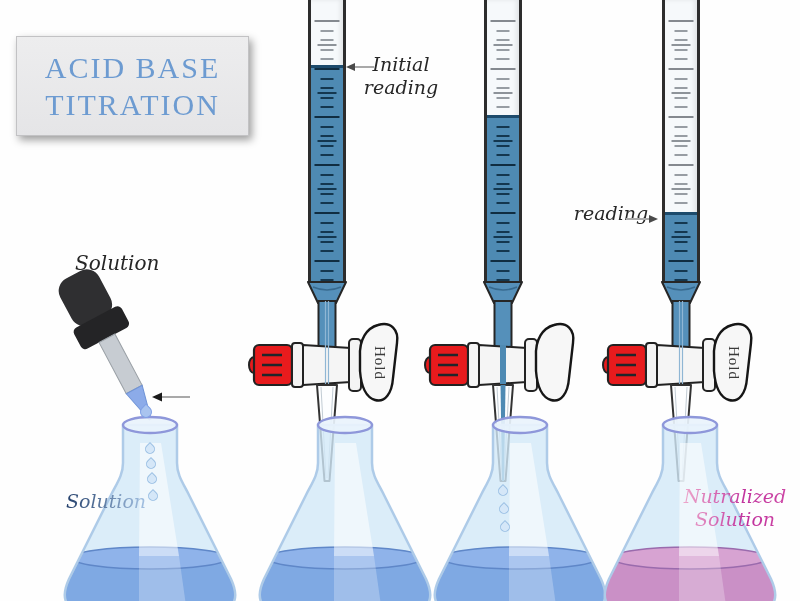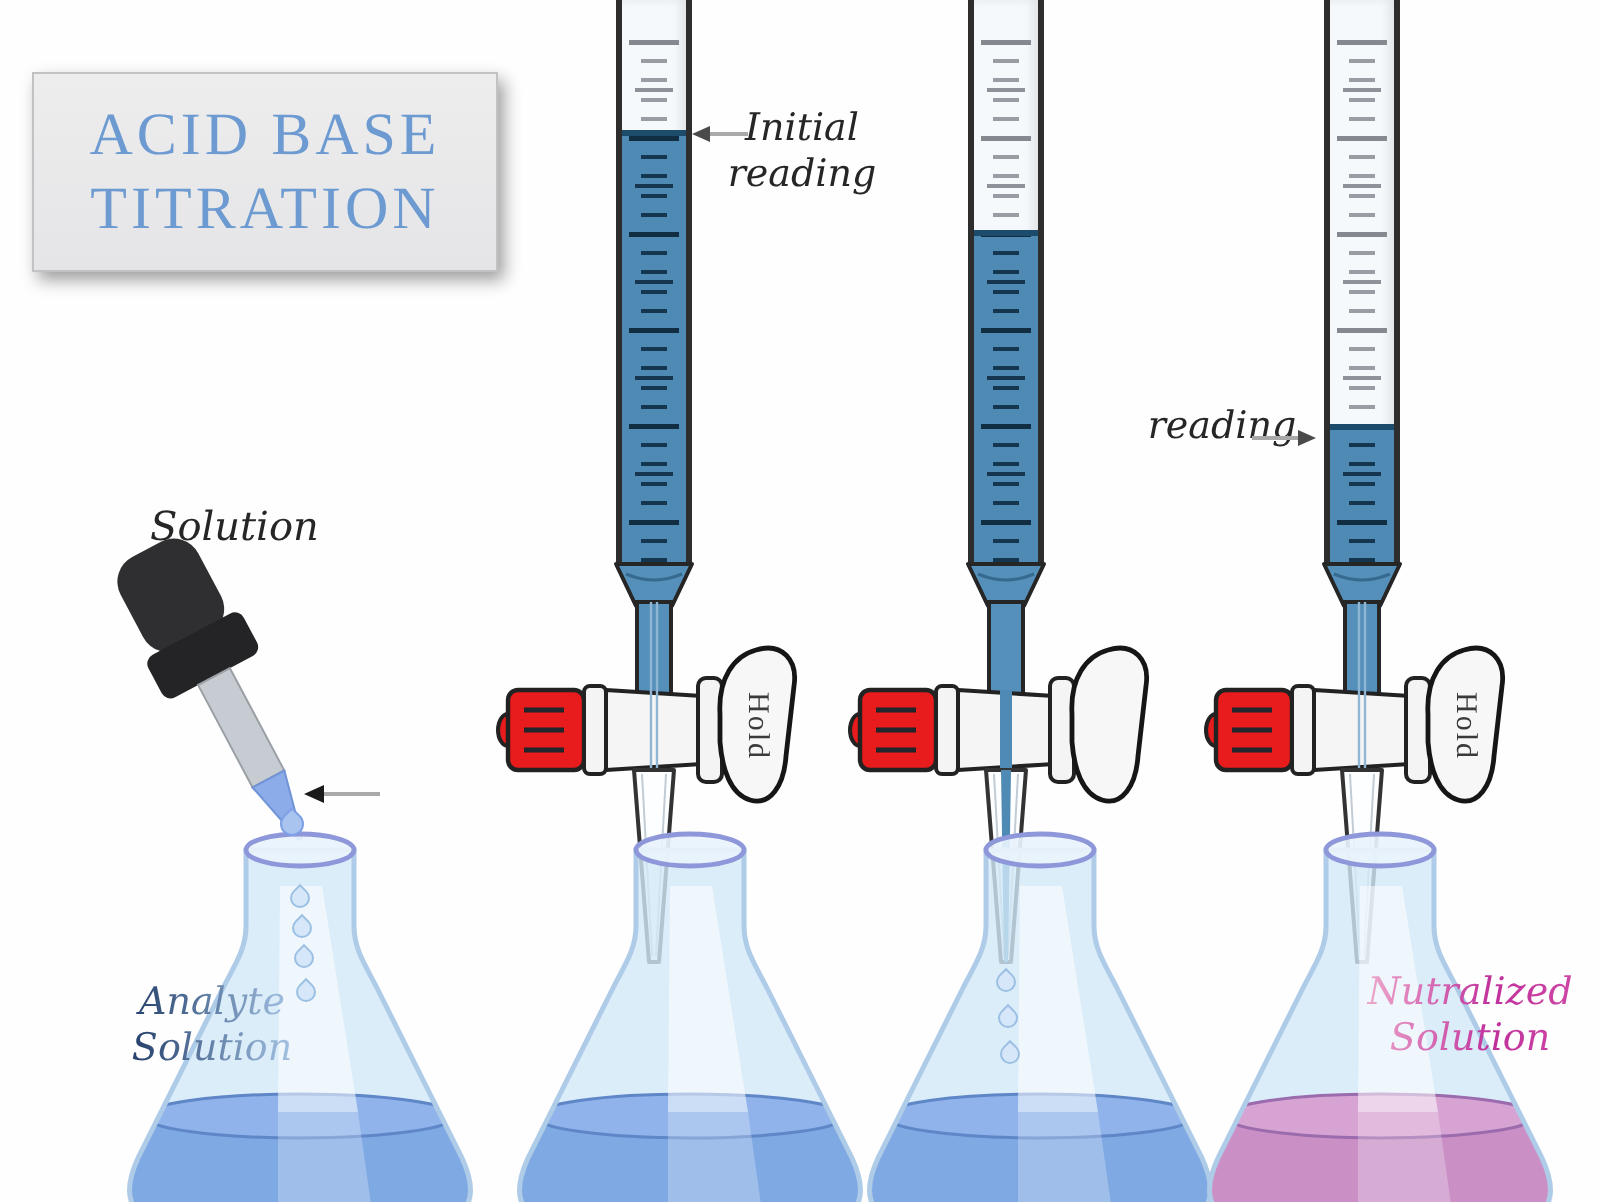--- a/index.html
+++ b/index.html
@@ -278,21 +278,20 @@
   </svg>
 
   <div class="lbl lbl-dropper">Solution</div>
 
   <svg class="arrow" style="left:150px;top:390px" width="42" height="14">
     <line x1="40" y1="7" x2="9" y2="7" stroke="#a9a9a9" stroke-width="2"></line>
     <polygon points="2,7 12,2.5 12,11.5" fill="#1a1a1a"></polygon>
   </svg>
 
   <div class="lbl lbl-analyte grad-blue">
-    <span class="ln">Analyte</span>
     <span class="ln">Solution</span>
   </div>
 
   <div class="lbl lbl-neutral grad-pink">
     <span class="ln">Nutralized</span>
     <span class="ln">Solution</span>
   </div>
 
 </div>
 

